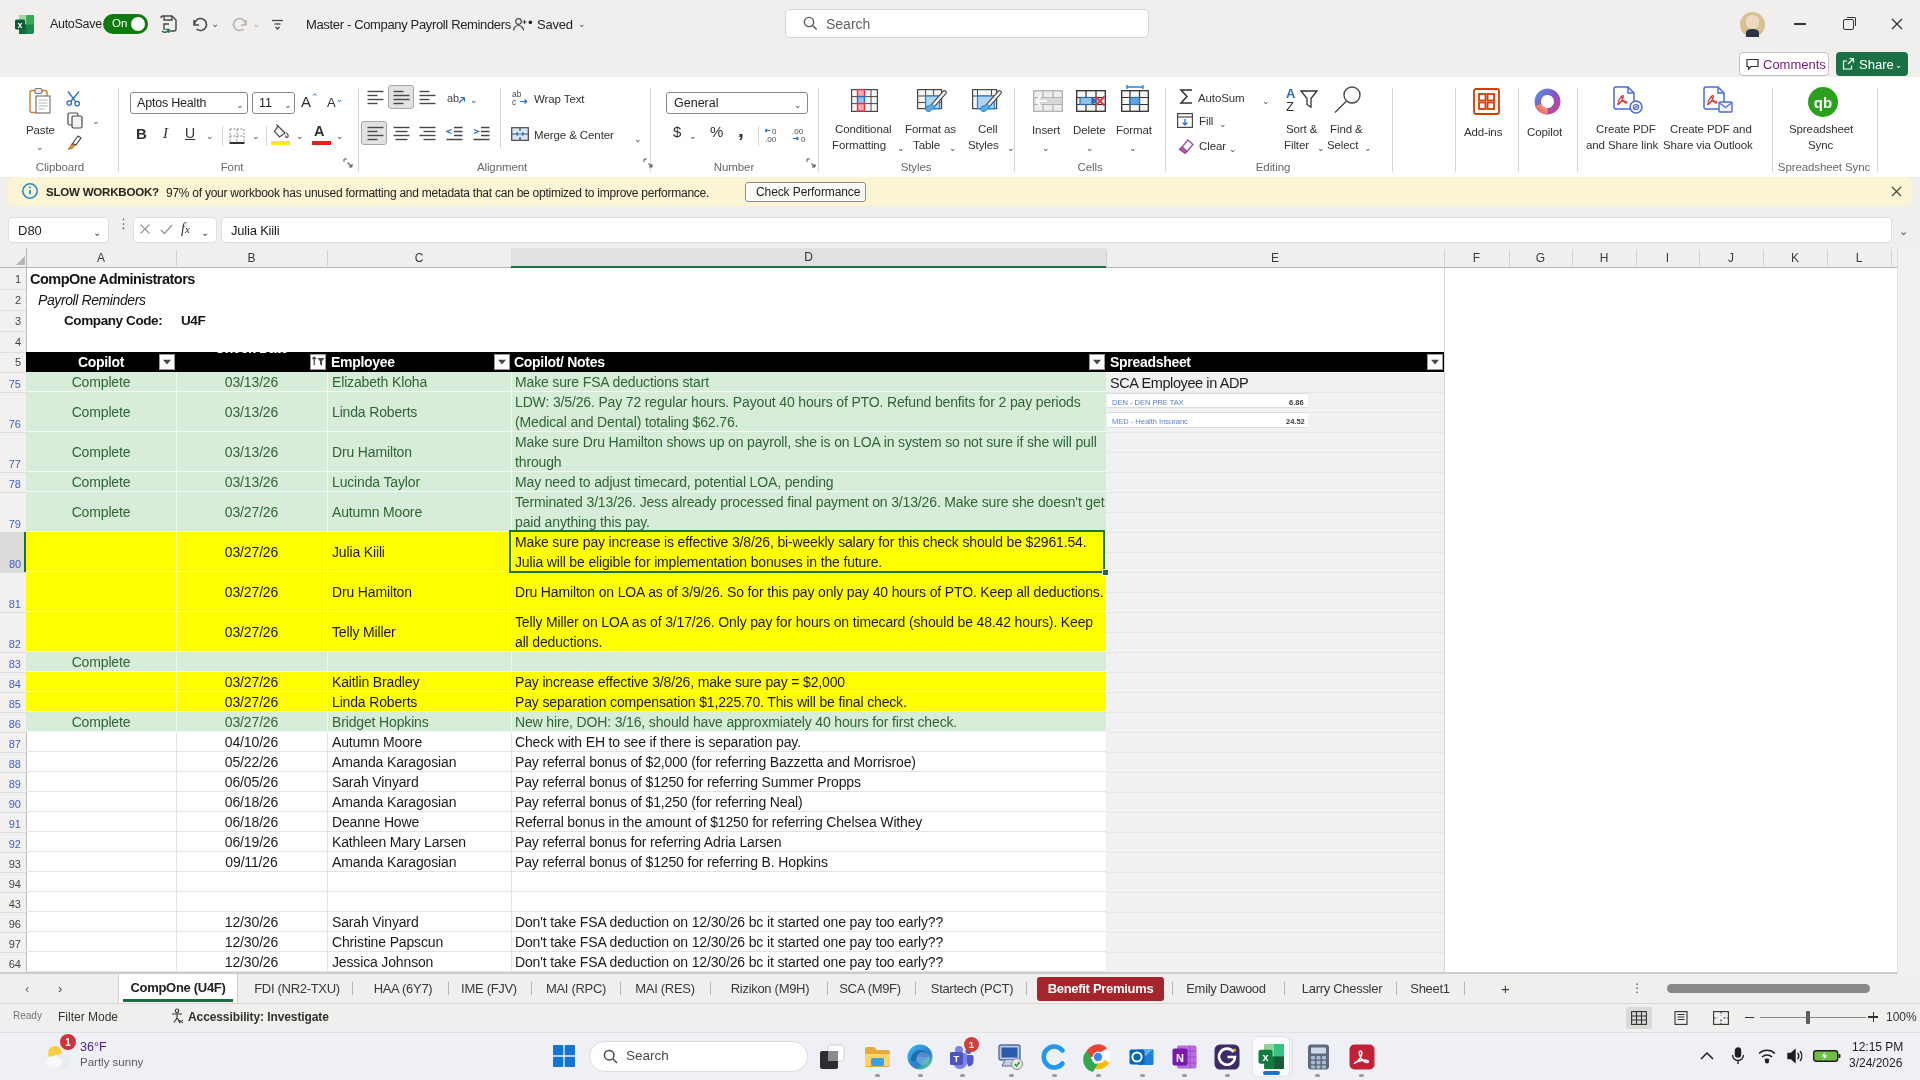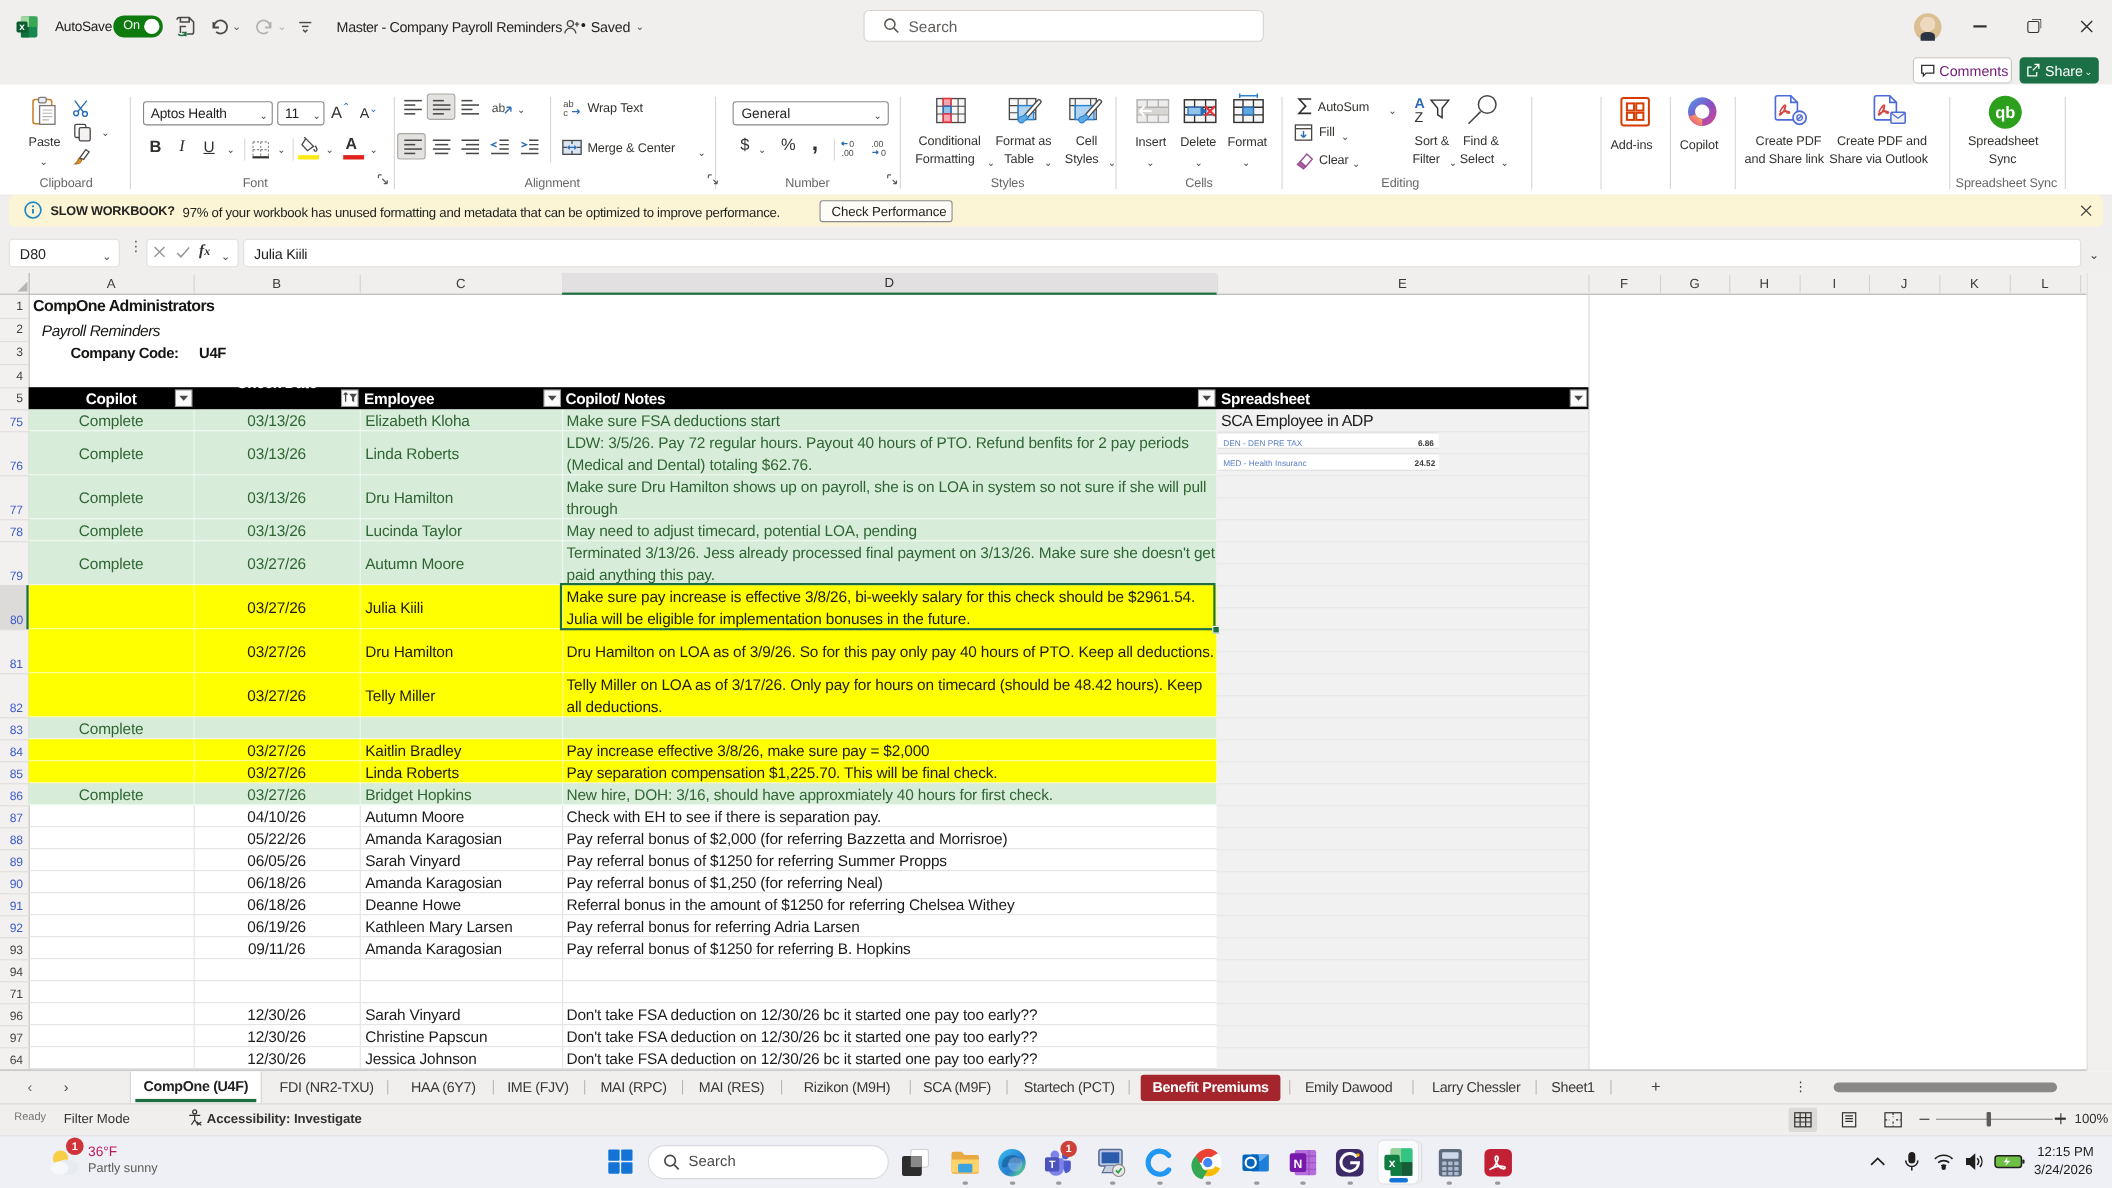--- a/index.html
+++ b/index.html
@@ -407,21 +407,21 @@
 <div class="tx" style="left:18px;top:223px;font-size:13px;color:#252422">D80</div>
 <div class="tx" style="left:93px;top:227px;font-size:10px;color:#4a4846">⌄</div>
 <div style="position:absolute;left:117px;top:221px;font-size:13px;color:#5a5856;letter-spacing:0;line-height:6px">⋮</div>
 <div class="a" style="left:133px;top:217px;width:84px;height:26px;background:#fff;border:1px solid #e0deda;border-radius:4px;box-sizing:border-box"></div>
 <svg class="a" style="left:139px;top:223px" width="12" height="12" viewBox="0 0 12 12" stroke="#9a9896" stroke-width="1.3">
 <path d="M1.5 1.5 L10.5 10.5 M10.5 1.5 L1.5 10.5"></path>
   </svg>
 <svg class="a" style="left:160px;top:224px" width="13" height="11" viewBox="0 0 13 11" fill="none" stroke="#9a9896" stroke-width="1.4">
 <path d="M1 6 L4.5 9.5 L12 1"></path>
   </svg>
-<div class="tx" style="left:181px;top:221px;font-size:14px;font-style:italic;font-family:'Liberation Serif',serif;color:#33312e;font-weight:bold">f<span style="font-size:11px">x</span></div>
+<div class="tx" style="left:181px;top:221px;font-size:14px;font-style:italic;font-family:'Liberation Serif',serif;color:#33312e;font-weight:normal">f<span style="font-size:11px">x</span></div>
 <div class="tx" style="left:201px;top:227px;font-size:10px;color:#4a4846">⌄</div>
 <div class="a" style="left:221px;top:217px;width:1671px;height:26px;background:#fff;border:1px solid #e0deda;border-radius:4px;box-sizing:border-box"></div>
 <div class="tx" style="left:231px;top:223px;font-size:13px;letter-spacing:-.2px;color:#1a1a1a">Julia Kiili</div>
 <div class="tx" style="left:1899px;top:225px;font-size:11px;color:#4a4846">⌄</div>
 <div class="a" style="left:0;top:248px;width:1897px;height:20px;background:#f0efee;border-bottom:1px solid #b5b3b1;box-sizing:border-box"></div>
 <div class="a" style="left:16px;top:256px;width:0;height:0;border-left:9px solid transparent;border-bottom:9px solid #b7b5b3"></div>
 <div class="a" style="left:26px;top:248px;width:1px;height:20px;background:#b5b3b1"></div>
 <div class="a" style="left:176px;top:250px;width:1px;height:16px;background:#d4d2d0"></div>
 <div class="cell c-c" style="left:26px;top:248px;width:150px;height:19px;font-size:12px;letter-spacing:0;color:#3c3b39">A</div>
 <div class="a" style="left:327px;top:250px;width:1px;height:16px;background:#d4d2d0"></div>
@@ -689,21 +689,21 @@
 <div class="a" style="left:26px;top:891px;width:1418px;height:1px;background:#e3e3e3"></div>
 <div class="a" style="left:176px;top:872px;width:1px;height:20px;background:#e3e3e3"></div>
 <div class="a" style="left:327px;top:872px;width:1px;height:20px;background:#e3e3e3"></div>
 <div class="a" style="left:511px;top:872px;width:1px;height:20px;background:#e3e3e3"></div>
 <div class="cell" style="left:0;top:872px;width:21px;height:20px;justify-content:flex-end;align-items:flex-end;font-size:11px;letter-spacing:0;color:#44423f;padding-bottom:2px;box-sizing:border-box">94</div>
 <div class="a" style="left:0;top:892px;width:26px;height:1px;background:#e0dedc"></div>
 <div class="a" style="left:26px;top:911px;width:1418px;height:1px;background:#e3e3e3"></div>
 <div class="a" style="left:176px;top:892px;width:1px;height:20px;background:#e3e3e3"></div>
 <div class="a" style="left:327px;top:892px;width:1px;height:20px;background:#e3e3e3"></div>
 <div class="a" style="left:511px;top:892px;width:1px;height:20px;background:#e3e3e3"></div>
-<div class="cell" style="left:0;top:892px;width:21px;height:20px;justify-content:flex-end;align-items:flex-end;font-size:11px;letter-spacing:0;color:#44423f;padding-bottom:2px;box-sizing:border-box">71</div>
+<div class="cell" style="left:0;top:892px;width:21px;height:20px;justify-content:flex-end;align-items:flex-end;font-size:11px;letter-spacing:0;color:#44423f;padding-bottom:2px;box-sizing:border-box">43</div>
 <div class="a" style="left:0;top:912px;width:26px;height:1px;background:#e0dedc"></div>
 <div class="a" style="left:26px;top:931px;width:1418px;height:1px;background:#e3e3e3"></div>
 <div class="a" style="left:176px;top:912px;width:1px;height:20px;background:#e3e3e3"></div>
 <div class="a" style="left:327px;top:912px;width:1px;height:20px;background:#e3e3e3"></div>
 <div class="a" style="left:511px;top:912px;width:1px;height:20px;background:#e3e3e3"></div>
 <div class="cell c-c" style="left:176px;top:912px;width:151px;height:20px;color:#1c1b1a">12/30/26</div>
 <div class="cell" style="left:332px;top:912px;width:179px;height:20px;color:#1c1b1a">Sarah Vinyard</div>
 <div class="cell" style="left:515px;top:912px;width:591px;height:20px;color:#1c1b1a;line-height:20px">
     <div style="white-space:nowrap">Don't take FSA deduction on 12/30/26 bc it started one pay too early??</div>
   </div>
@@ -867,21 +867,21 @@
 <div class="a" style="left:1872.5px;top:1012px;width:1.5px;height:10px;background:#33312e"></div>
 <div class="tx" style="left:1886px;top:1010px;font-size:12px;color:#33322f">100%</div>
 <div class="a" style="left:0;top:1032px;width:1920px;height:48px;background:#eef0f5;border-top:1px solid #dfe1e6;box-sizing:border-box"></div>
 <svg class="a" style="left:44px;top:1042px" width="30" height="28" viewBox="0 0 30 28">
 <circle cx="11" cy="11" r="7" fill="#f8ce46"></circle>
 <ellipse cx="17" cy="19" rx="11" ry="7" fill="#e8ebf0"></ellipse>
     <ellipse cx="10" cy="20" rx="8" ry="6" fill="#f6f8fb"></ellipse>
 </svg>
 <div class="a" style="left:60px;top:1034px;width:16px;height:16px;border-radius:50%;background:#d13438"></div>
 <div class="cell c-c" style="left:60px;top:1034px;width:16px;height:16px;font-size:10px;font-weight:bold;color:#fff;letter-spacing:0">1</div>
-<div class="tx" style="left:80px;top:1040px;font-size:12.5px;color:#be185d">36°F</div>
+<div class="tx" style="left:80px;top:1040px;font-size:12.5px;color:#4c1d95">36°F</div>
 <div class="tx" style="left:80px;top:1056px;font-size:11.5px;color:#5c5a58">Partly sunny</div>
 <svg class="a" style="left:553px;top:1045px" width="22" height="22" viewBox="0 0 22 22" fill="#1374d6">
 <rect x="0" y="0" width="10.3" height="10.3" rx="1"></rect>
     <rect x="11.7" y="0" width="10.3" height="10.3" rx="1"></rect>
 <rect x="0" y="11.7" width="10.3" height="10.3" rx="1"></rect>
     <rect x="11.7" y="11.7" width="10.3" height="10.3" rx="1"></rect>
 </svg>
 <div class="a" style="left:589px;top:1041px;width:219px;height:31px;background:#fff;border:1px solid #d9dbe0;border-radius:16px;box-sizing:border-box"></div>
 <svg class="a" style="left:603px;top:1049px" width="15" height="15" viewBox="0 0 15 15" fill="none" stroke="#47464a" stroke-width="1.5">
 <circle cx="6.2" cy="6.2" r="4.8"></circle>

